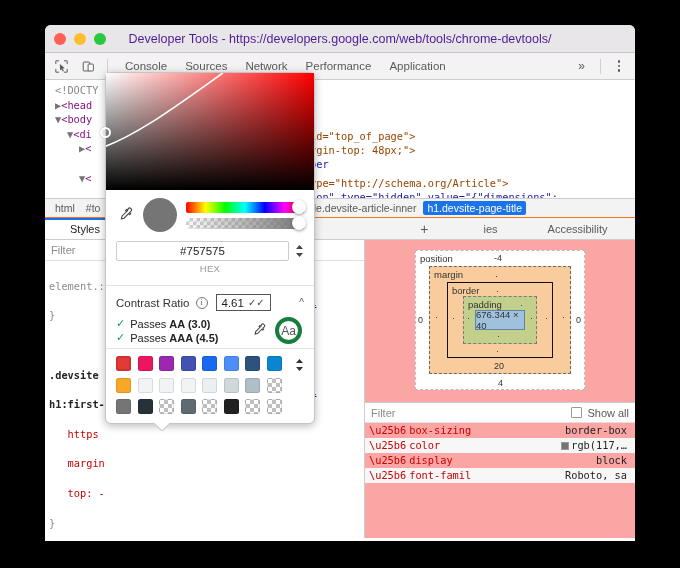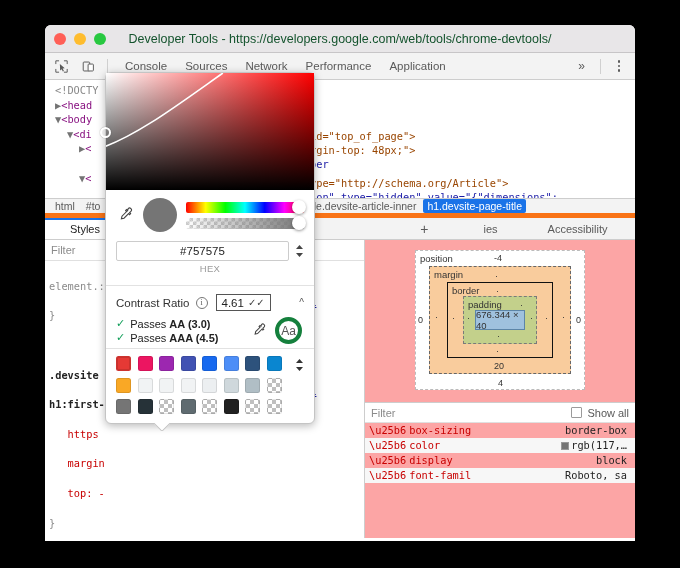--- a/index.html
+++ b/index.html
@@ -27,21 +27,21 @@
     display: flex; align-items: center;
     position: relative;
   }
   .lights { display: flex; gap: 8px; margin-left: 9px; }
   .light { width: 12px; height: 12px; border-radius: 50%; }
   .l-red { background: #ff5f57; }
   .l-yel { background: #febc2e; }
   .l-grn { background: #28c840; }
   .win-title {
     position: absolute; left: 0; right: 0; text-align: center;
-    font-size: 12.5px; color: #14532d; pointer-events: none;
+    font-size: 12.5px; color: #4c1d95; pointer-events: none;
   }
 
   
   .toolbar {
     height: 27px; background: #f3f3f3;
     border-bottom: 1px solid #cdcdcd;
     display: flex; align-items: center;
     position: relative;
   }
   .tb-icon {
@@ -80,21 +80,21 @@
   .dline { white-space: pre; }
   .tk-tag { color: #881280; }
   .tk-attr { color: #994500; }
   .tk-val { color: #1a1aa6; }
   .tk-gray { color: #888; }
   .arrow { color: #737373; }
 
   
   .crumbs {
     height: 20px; background: #f3f3f3;
-    border-top: 1px solid #cdcdcd; border-bottom: 5px solid #f97316;
+    border-top: 1px solid #cdcdcd; border-bottom: 1px solid #f97316;
     display: flex; align-items: center; gap: 3px; padding-left: 6px;
     font-size: 10.5px; color: #5a5a5a; overflow: hidden; white-space: nowrap;
   }
   .crumb { padding: 1px 4px; border-radius: 2px; }
   .crumb.sel { background: #1a73e8; color: #fff; }
 
   
   .ptabs {
     height: 22px; background: #f3f3f3; display: flex; align-items: stretch;
     border-bottom: 1px solid #cdcdcd; font-size: 11px; color: #5a5a5a;

